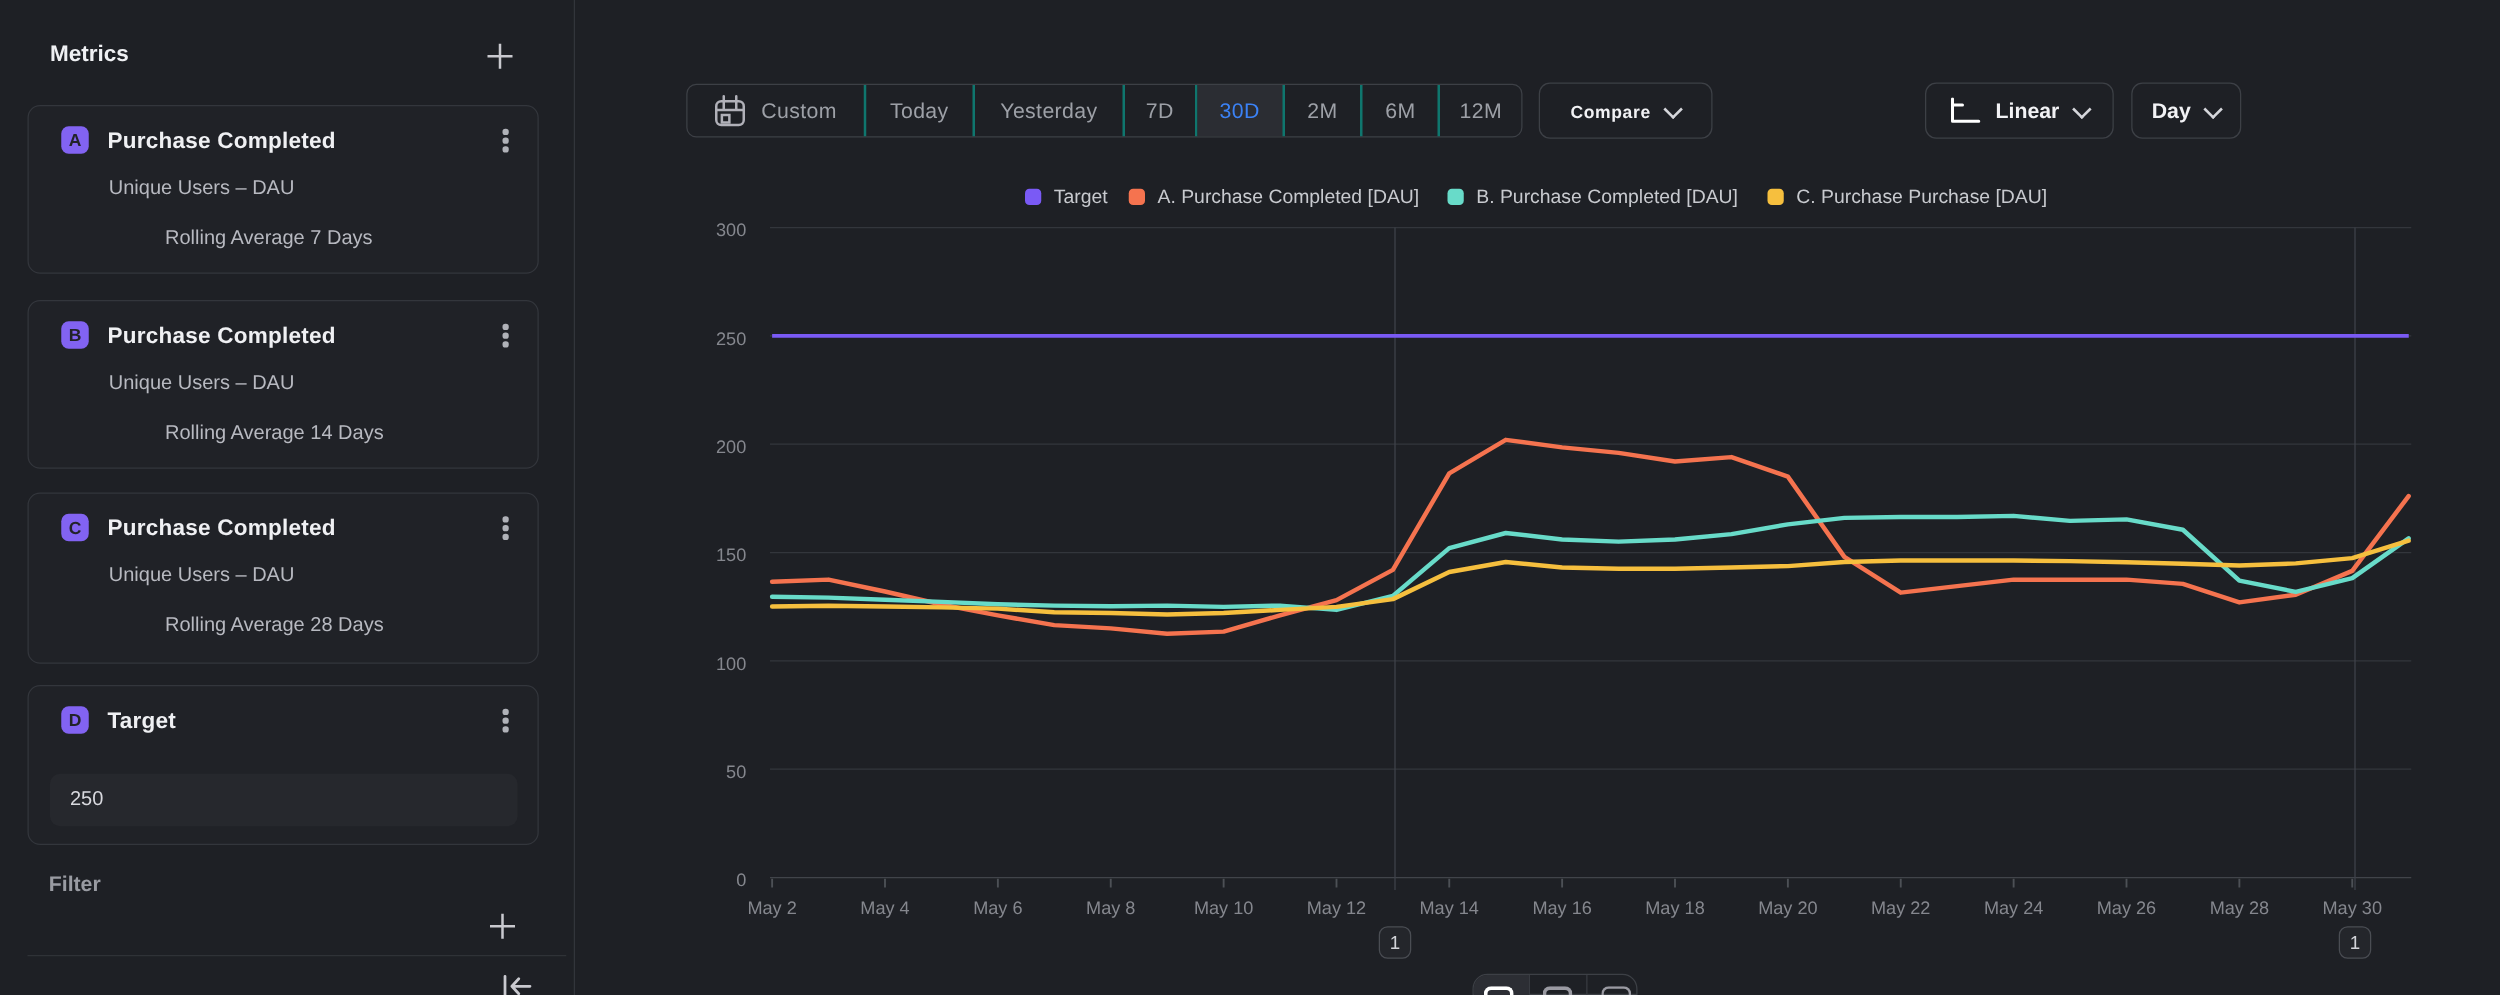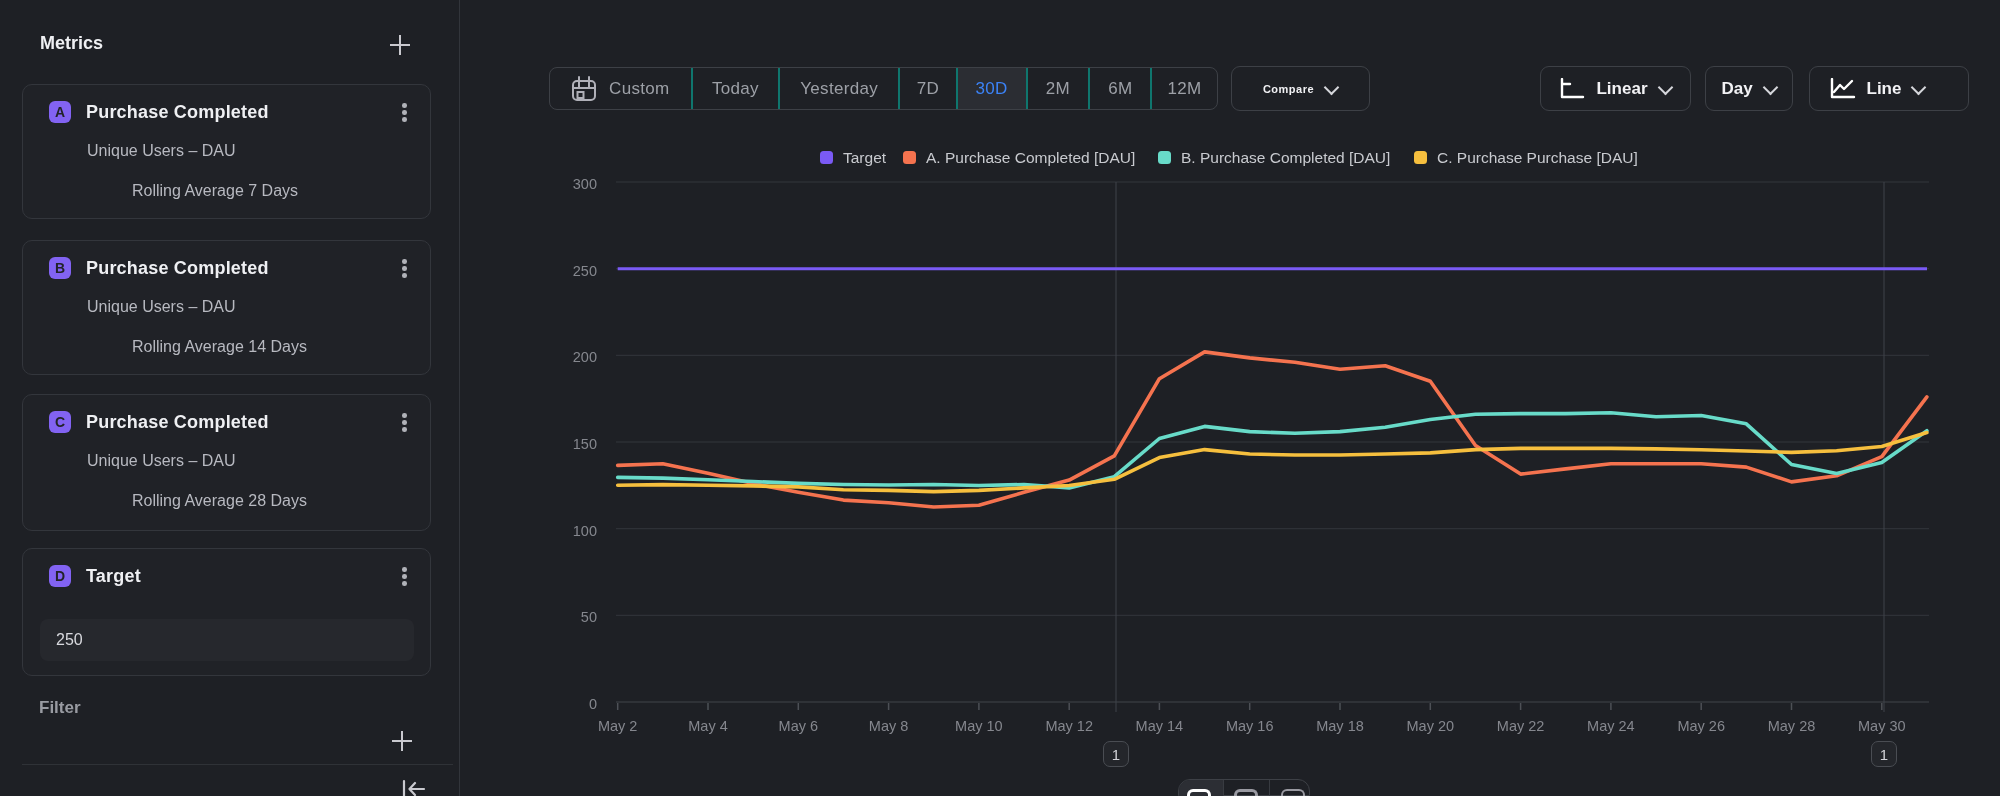--- a/index.html
+++ b/index.html
@@ -138,36 +138,29 @@
     </div>
     <div class="seg" style="width:88px;">Today</div>
     <div class="seg" style="width:120px;text-align:center;">Yesterday</div>
     <div class="seg" style="width:58px;">7D</div>
     <div class="seg sel" style="width:70px;">30D</div>
     <div class="seg" style="width:63px;">2M</div>
     <div class="seg" style="width:62px;text-align:right;">6M</div>
     <div class="seg" style="width:65px;">12M</div>
   </div>
 
-  <div class="btn" style="left:1231px; width:139px; font-weight:bold; font-size:11px; letter-spacing:0.5px;">Compare<span class="chev"></span></div>
+  <div class="btn" style="left:1231px; width:139px; font-weight:bold; font-size:14px; letter-spacing:0.5px;">Compare<span class="chev"></span></div>
 
   <div class="btn" style="left:1540px; width:151px; font-weight:bold;">
     <svg width="26" height="22" viewBox="0 0 26 22" style="margin-right:11px;">
       <path d="M3 1 V19 H24 M3 6 H11" stroke="#ffffff" stroke-width="2.4" fill="none" stroke-linecap="round" stroke-linejoin="round"></path>
     </svg>
     Linear<span class="chev"></span>
   </div>
   <div class="btn" style="left:1705px; width:88px; font-weight:bold;">Day<span class="chev"></span></div>
-  <div class="btn" style="left:1809px; width:160px; font-weight:bold; padding-right:24px;">
-    <svg width="27" height="22" viewBox="0 0 27 22" style="margin-right:11px;">
-      <path d="M3 1 V19 H25" stroke="#ffffff" stroke-width="2.4" fill="none" stroke-linecap="round" stroke-linejoin="round"></path>
-      <path d="M5 14 L11 7 L15 11 L23 3" stroke="#ffffff" stroke-width="2.4" fill="none" stroke-linecap="round" stroke-linejoin="round"></path>
-    </svg>
-    Line<span class="chev"></span>
-  </div>
 
   <div class="lg-sq" style="left:820px; background:#7a5af5;"></div>
   <div class="lg-tx" style="left:843px;">Target</div>
   <div class="lg-sq" style="left:903px; background:#f5734f;"></div>
   <div class="lg-tx" style="left:926px;">A. Purchase Completed [DAU]</div>
   <div class="lg-sq" style="left:1158px; background:#68dbc9;"></div>
   <div class="lg-tx" style="left:1181px;">B. Purchase Completed [DAU]</div>
   <div class="lg-sq" style="left:1414px; background:#f6bf3e;"></div>
   <div class="lg-tx" style="left:1437px;">C. Purchase Purchase [DAU]</div>
 

